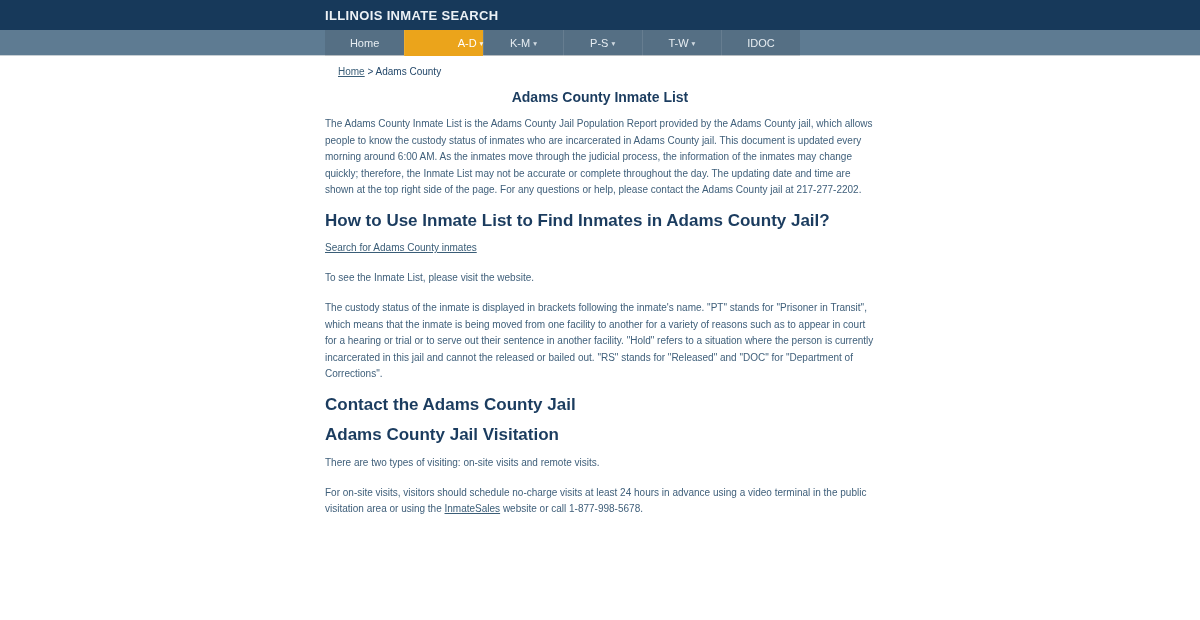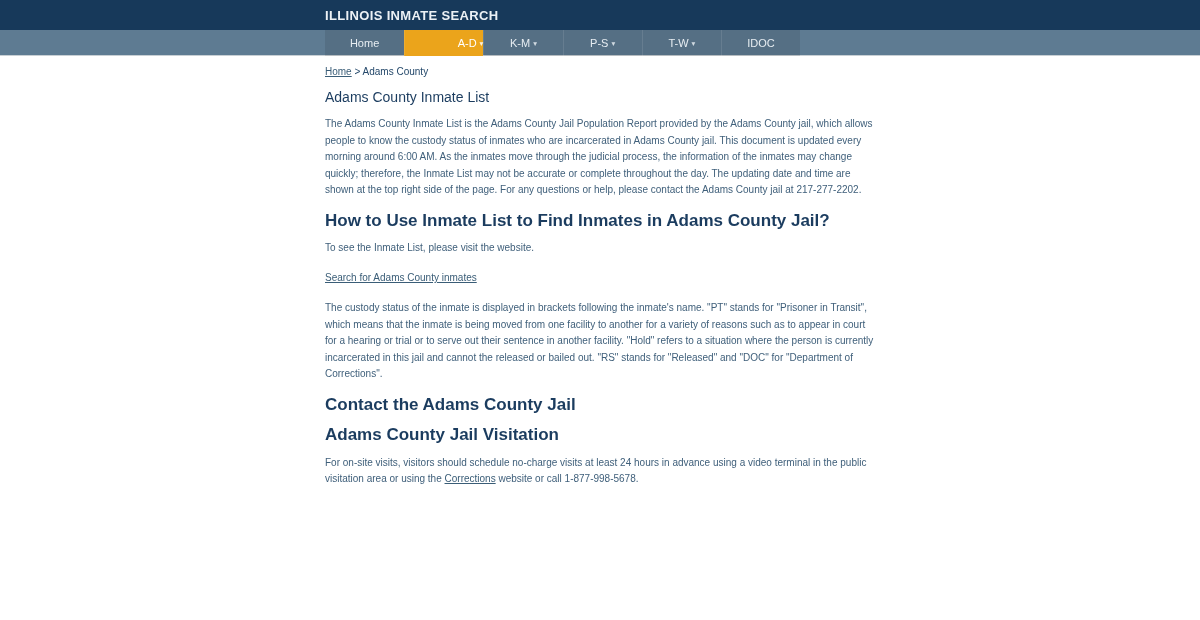--- a/index.html
+++ b/index.html
@@ -22,23 +22,23 @@
   .nav-inner{width:550px;margin:0 auto;display:flex;height:26px;}
   .nav-item{display:block;width:79.2px;height:26px;line-height:26px;text-align:center;
     color:#E7EDF2;font-size:11px;text-decoration:none;background:rgba(0,0,0,0.09);
     border-left:1px solid rgba(255,255,255,0.10);}
   .nav-item:first-child{border-left:none;}
   .nav-item.active{background:var(--accent-orange);color:#ffffff;text-align:right;}
   .caret{font-size:7.5px;opacity:.85;margin-left:3px;vertical-align:1.5px;}
   
   .content{width:550px;margin:0 auto;padding-top:6px;color:var(--body-text);
     font-size:10px;line-height:16.5px;}
-  .breadcrumb{font-size:10px;color:#24486A;margin:2px 0 0;}
+  .breadcrumb{font-size:10px;color:#24486A;margin:2px 13px 0;}
   .breadcrumb a{color:#24486A;text-decoration:underline;}
-  h1{font-size:14px;color:var(--heading-text);margin:8px 0 11px;font-weight:normal;}
+  h1{font-size:14px;color:var(--heading-text);margin:8px 0 11px;font-weight:bold;text-align:center;}
   h2{font-size:17px;color:var(--heading-text);margin:14px 0 11px;font-weight:bold;}
   .content p{margin:0 0 13.5px;}
   .content a{color:var(--link-text);text-decoration:underline;}
   .contact-line{line-height:16.5px;}
   .contact-block{margin:0 0 13.5px;}
 </style>
 </head>
 <body>
 
 <header class="top-bar">
@@ -62,30 +62,31 @@
   <div class="breadcrumb">
     <a href="#">Home</a><span> &gt; </span><span>Adams County</span>
   </div>
 
   <h1>Adams County Inmate List</h1>
 
   <p>The Adams County Inmate List is the Adams County Jail Population Report provided by the Adams County jail, which allows people to know the custody status of inmates who are incarcerated in Adams County jail. This document is updated every morning around 6:00 AM. As the inmates move through the judicial process, the information of the inmates may change quickly; therefore, the Inmate List may not be accurate or complete throughout the day. The updating date and time are shown at the top right side of the page. For any questions or help, please contact the Adams County jail at 217-277-2202.</p>
 
   <h2>How to Use Inmate List to Find Inmates in Adams County Jail?</h2>
 
-  <p>To see the Inmate List, please visit the website.</p>
-
   <p>
     <a href="#">Search for Adams County inmates</a>
   </p>
+
+  <p>To see the Inmate List, please visit the website.</p>
 
   <p>The custody status of the inmate is displayed in brackets following the inmate's name. "PT" stands for "Prisoner in Transit", which means that the inmate is being moved from one facility to another for a variety of reasons such as to appear in court for a hearing or trial or to serve out their sentence in another facility. "Hold" refers to a situation where the person is currently incarcerated in this jail and cannot the released or bailed out. "RS" stands for "Released" and "DOC" for "Department of Corrections".</p>
 
 
   <h2>Contact the Adams County Jail</h2>
 
 
   <h2>Adams County Jail Visitation</h2>
 
+  <p>There are two types of visiting: on-site visits and remote visits.</p>
 
-  <p><span>For on-site visits, visitors should schedule no-charge visits at least 24 hours in advance using a video terminal in the public visitation area or using the </span><a href="#">Corrections</a><span> website or call 1-877-998-5678.</span></p>
+  <p><span>For on-site visits, visitors should schedule no-charge visits at least 24 hours in advance using a video terminal in the public visitation area or using the </span><a href="#">InmateSales</a><span> website or call 1-877-998-5678.</span></p>
 
 </main>
 
 </body></html>

